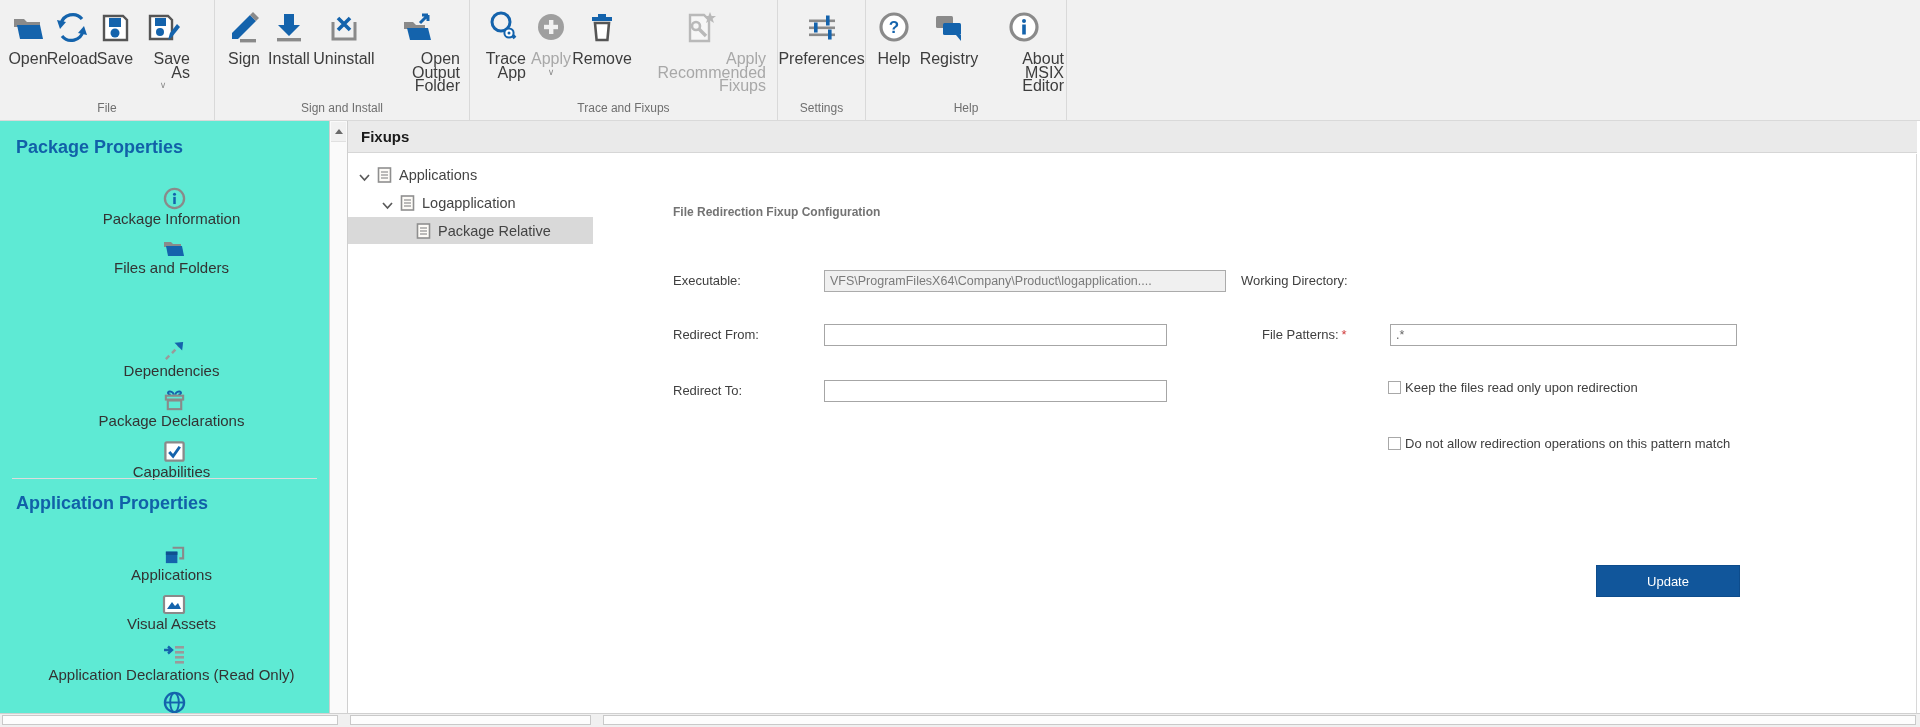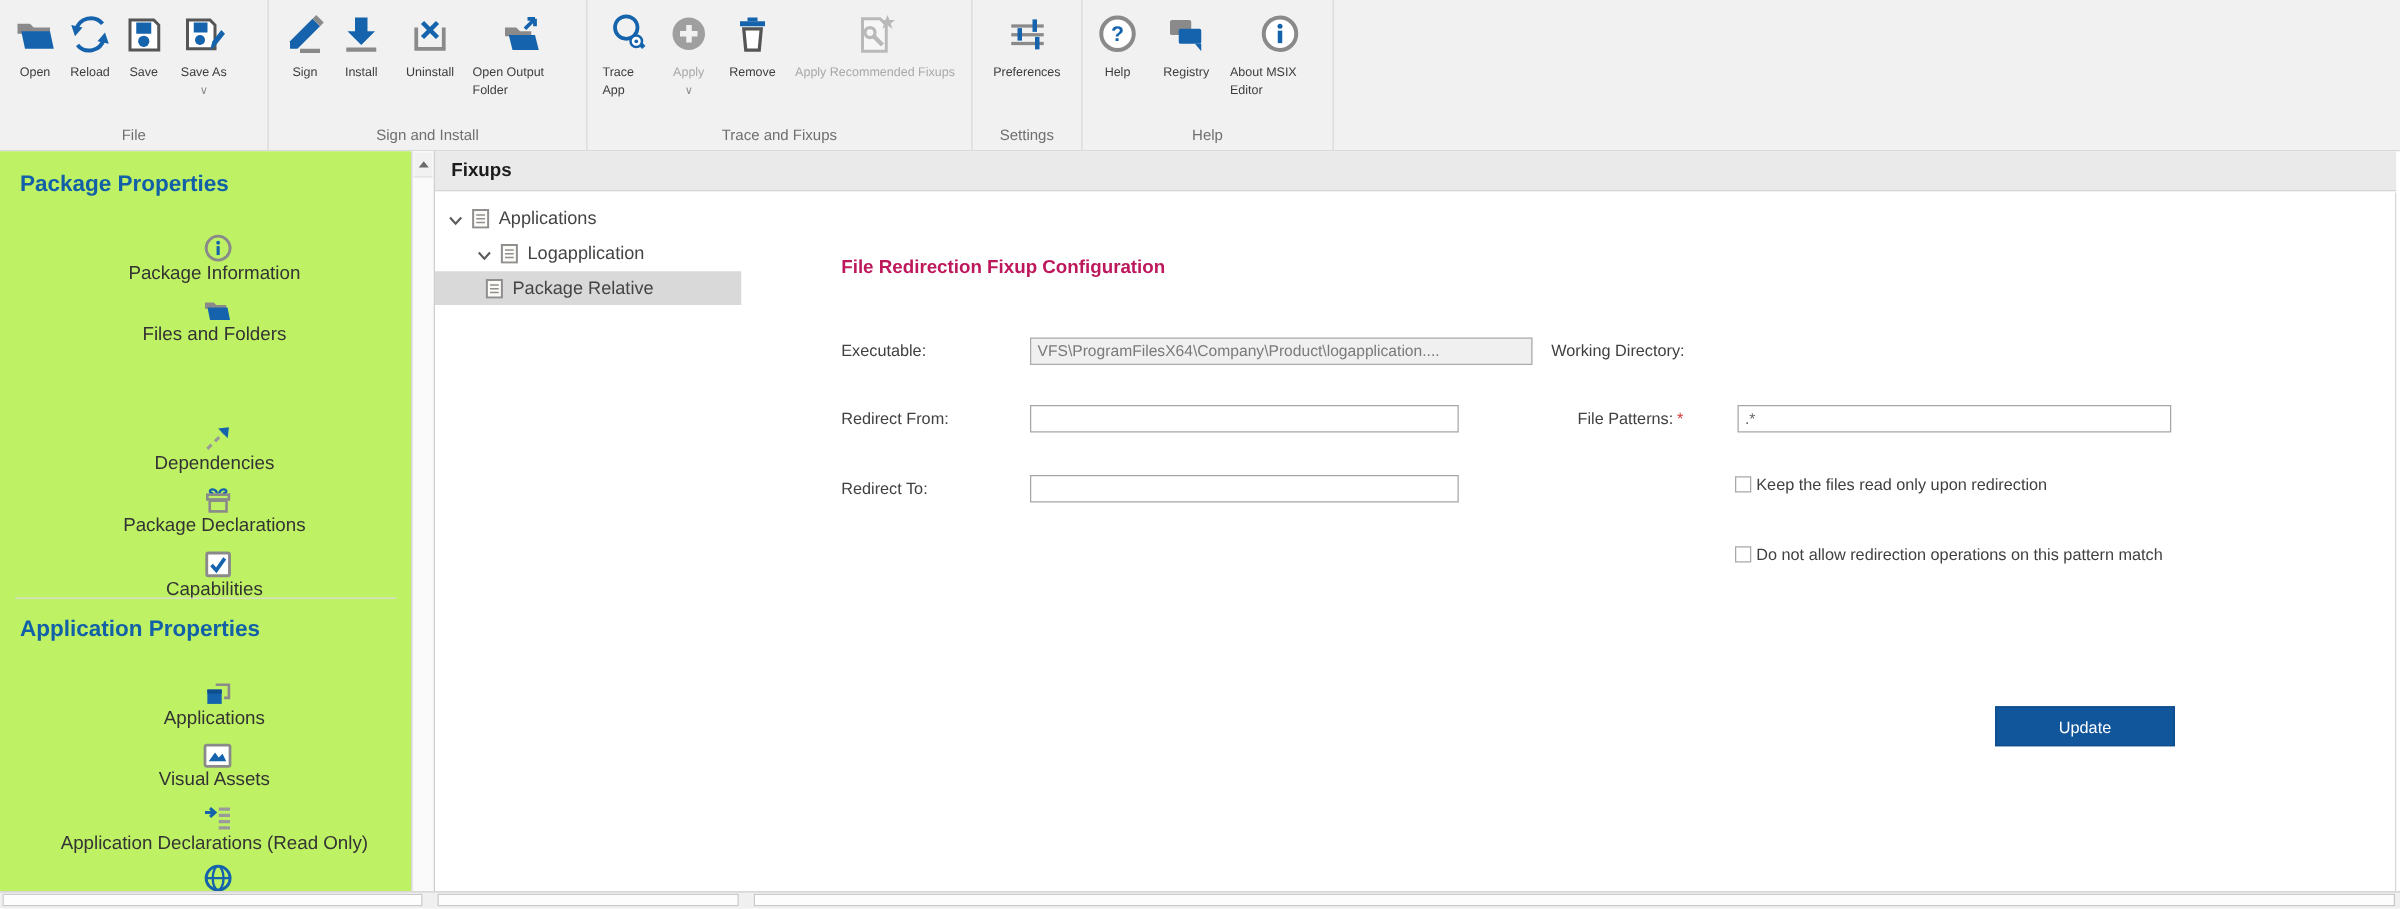--- a/index.html
+++ b/index.html
@@ -7,26 +7,26 @@
        font-family:"Liberation Sans",sans-serif;color:#3d3d3d;}
   
   #ribbon{position:absolute;left:0;top:0;width:1920px;height:120px;background:#f1f1f1;
           border-bottom:1px solid #d9d9d9;display:flex;}
   .rgroup{position:relative;height:120px;border-right:1px solid #d9d9d9;box-sizing:border-box;flex:0 0 auto;}
   .rgroup.last{border-right:1px solid #d9d9d9;}
   .rfill{flex:1 1 auto;border:none;}
   .btnrow{display:flex;align-items:flex-start;padding-top:7px;}
   .rbtn{display:flex;flex-direction:column;align-items:center;cursor:pointer;flex:0 0 auto;}
   .ric{height:42px;display:flex;align-items:center;justify-content:center;}
-  .rlbl{font-size:10px;line-height:13.5px;text-align:left;color:#3d3d3d;margin-top:3px;}
+  .rlbl{font-size:16px;line-height:13.5px;text-align:right;color:#3d3d3d;margin-top:3px;}
   .rbtn.disabled .rlbl{color:#a8a8a8;}
   .chev{font-size:9px;color:#8a8a8a;line-height:9px;margin-top:2px;}
   .glabel{position:absolute;bottom:5px;left:0;width:100%;text-align:center;font-size:12px;color:#6f6f6f;}
   
-  #sidebar{position:absolute;left:0;top:121px;width:329px;height:592px;background:#bef264;overflow:hidden;}
+  #sidebar{position:absolute;left:0;top:121px;width:329px;height:592px;background:#5eead4;overflow:hidden;}
   .side-head{position:absolute;left:16px;font-size:18px;font-weight:bold;color:#1160a8;}
   .side-item{position:absolute;left:0;width:329px;height:28px;display:flex;align-items:center;cursor:pointer;flex-direction:column;}
   .side-item .sic{width:24px;height:24px;margin-left:19px;display:flex;align-items:center;justify-content:center;}
   .side-item .slbl{margin-left:14px;font-size:15px;color:#333;white-space:nowrap;}
   .side-div{position:absolute;left:12px;width:305px;height:1px;background:#dcdcdc;}
   
   #side-scroll{position:absolute;left:329px;top:121px;width:19px;height:592px;background:#fafafa;
                border-left:1px solid #cfcfcf;border-right:1px solid #cfcfcf;box-sizing:border-box;}
   #side-scroll .sbtn{position:absolute;top:1px;left:1px;right:1px;height:19px;background:#f1f1f1;
                border-bottom:1px solid #e0e0e0;display:flex;align-items:center;justify-content:center;}
@@ -37,21 +37,21 @@
                  border-bottom:1px solid #d6d6d6;box-sizing:border-box;display:flex;align-items:center;}
   #fixups-header .ptitle{font-size:15px;font-weight:bold;color:#1b1b1b;margin-left:13px;}
   #tree-panel{position:absolute;left:348px;top:154px;width:245px;height:559px;background:#fff;}
   .trow{position:absolute;left:0;width:245px;height:27px;display:flex;align-items:center;cursor:pointer;}
   .trow.sel{background:#d9d9d9;}
   .tchev{width:14px;height:12px;margin-right:5px;flex:0 0 auto;}
   .tdoc{width:15px;height:16px;margin-right:7px;flex:0 0 auto;}
   .tlbl{font-size:14.5px;color:#444;white-space:nowrap;}
   
   #form-area{position:absolute;left:593px;top:154px;width:1323px;height:559px;background:#fff;}
-  #form-title{position:absolute;left:80px;top:51px;font-size:15px;font-weight:bold;color:#be185d;}
+  #form-title{position:absolute;left:80px;top:51px;font-size:12px;font-weight:bold;color:#737373;}
   .flabel{position:absolute;font-size:13px;color:#404040;white-space:nowrap;}
   .req{color:#d03c3c;margin-left:3px;}
   .tb{position:absolute;height:22px;box-sizing:border-box;border:1px solid #a6a6a6;background:#fff;
       font-family:"Liberation Sans",sans-serif;font-size:12.5px;color:#666;padding:0 5px;}
   .tb:disabled,.tb.dis{background:#f0f0f0;color:#7a7a7a;border-color:#ababab;}
   .cbrow{position:absolute;display:flex;align-items:center;cursor:pointer;}
   .cbbox{width:13px;height:13px;border:1px solid #a8a8a8;background:#fff;box-sizing:border-box;flex:0 0 auto;}
   .cblbl{font-size:13px;color:#404040;margin-left:4px;white-space:nowrap;}
   #update-btn{position:absolute;left:1003px;top:411px;width:142px;height:30px;background:#11569b;
       border:1px solid #0d4c8c;color:#fff;font-size:13px;display:flex;align-items:center;justify-content:center;cursor:pointer;}
@@ -396,21 +396,21 @@
     <span class="tdoc">
       <svg width="15" height="16" viewBox="0 0 15 16">
           <rect x="1.5" y="1" width="12" height="14" fill="#fdfbf7" stroke="#8f8f8f" stroke-width="1.6"></rect>
           <line x1="4" y1="5" x2="11" y2="5" stroke="#8f8f8f" stroke-width="1.2"></line>
           <line x1="4" y1="8" x2="11" y2="8" stroke="#8f8f8f" stroke-width="1.2"></line>
           <line x1="4" y1="11" x2="11" y2="11" stroke="#8f8f8f" stroke-width="1.2"></line>
         </svg>
     </span>
     <span class="tlbl">Logapplication</span>
   </div>
-  <div class="trow sel" style="top:63px;padding-left:40px">
+  <div class="trow sel" style="top:63px;padding-left:68px">
     <span class="tdoc">
       <svg width="15" height="16" viewBox="0 0 15 16">
           <rect x="1.5" y="1" width="12" height="14" fill="#fdfbf7" stroke="#8f8f8f" stroke-width="1.6"></rect>
           <line x1="4" y1="5" x2="11" y2="5" stroke="#8f8f8f" stroke-width="1.2"></line>
           <line x1="4" y1="8" x2="11" y2="8" stroke="#8f8f8f" stroke-width="1.2"></line>
           <line x1="4" y1="11" x2="11" y2="11" stroke="#8f8f8f" stroke-width="1.2"></line>
         </svg>
     </span>
     <span class="tlbl">Package Relative</span>
   </div>

